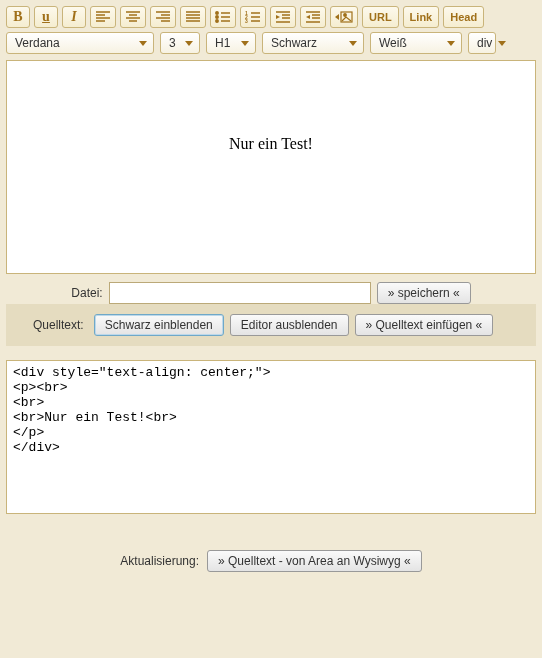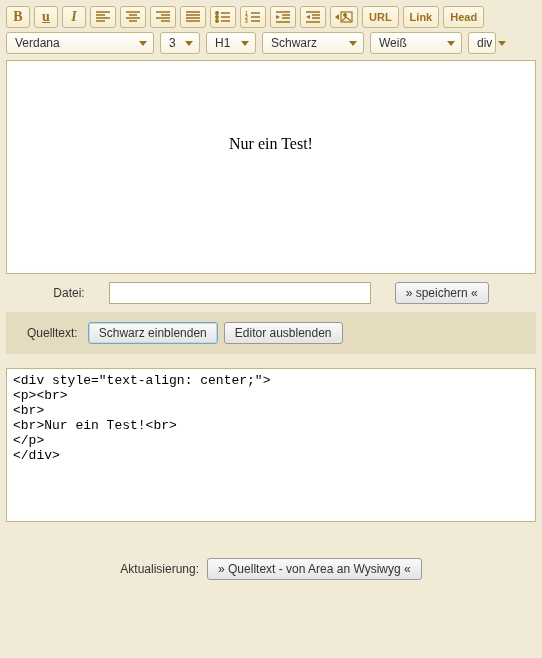--- a/index.html
+++ b/index.html
@@ -74,22 +74,22 @@
     font-family: "Times New Roman", serif;
     font-size: 16px;
     color: #000;
     padding-top: 74px;
     box-sizing: border-box;
   }
   .file-row {
     display: flex;
     align-items: center;
     justify-content: center;
-    gap: 24px;
-    margin-bottom: 8px;
+    gap: 6px;
+    margin-bottom: 0;
   }
   .file-row label { font-size: 12px; }
   .file-input {
     width: 262px;
     height: 22px;
     border: 1px solid #bba978;
     background: #fff;
     box-sizing: border-box;
     padding: 2px 4px;
     font-size: 12px;
@@ -102,21 +102,21 @@
     font-size: 12px;
     cursor: pointer;
     color: #333;
   }
   .std-btn.active {
     border: 1px solid #6fa8c8;
     box-shadow: 0 0 0 1px #bcd8ea inset;
   }
   .panel {
     background: #e5dcc0;
-    padding: 10px 1px;
+    padding: 10px 7px;
     margin-bottom: 14px;
     display: flex;
     align-items: center;
     gap: 6px;
     justify-content: flex-start;
   }
   .panel .plabel {
     font-size: 12px;
     margin-right: 4px;
     margin-left: 20px;
@@ -306,20 +306,21 @@
 <div class="file-row">
   <label>Datei:</label>
   <input class="file-input" type="text" value="" style="">
   <button class="std-btn">» speichern «</button>
 </div>
 
 <div class="panel">
   <span class="plabel">Quelltext:</span>
   <button class="std-btn active">Schwarz einblenden</button>
   <button class="std-btn">Editor ausblenden</button>
+  <button class="std-btn">» Quelltext einfügen «</button>
 </div>
 
 <div class="source-area">&lt;div style="text-align: center;"&gt;
 &lt;p&gt;&lt;br&gt;
 &lt;br&gt;
 &lt;br&gt;Nur ein Test!&lt;br&gt;
 &lt;/p&gt;
 &lt;/div&gt;</div>
 
 <div class="footer-row">

